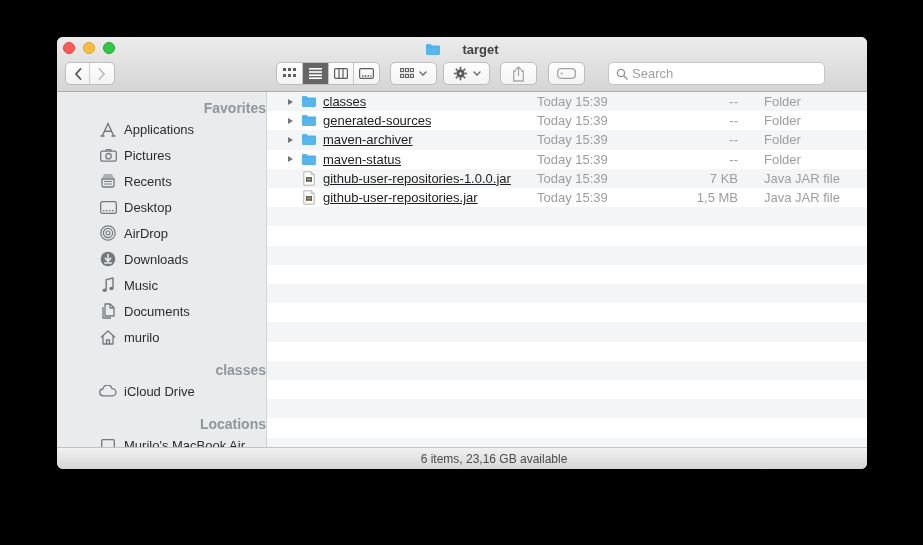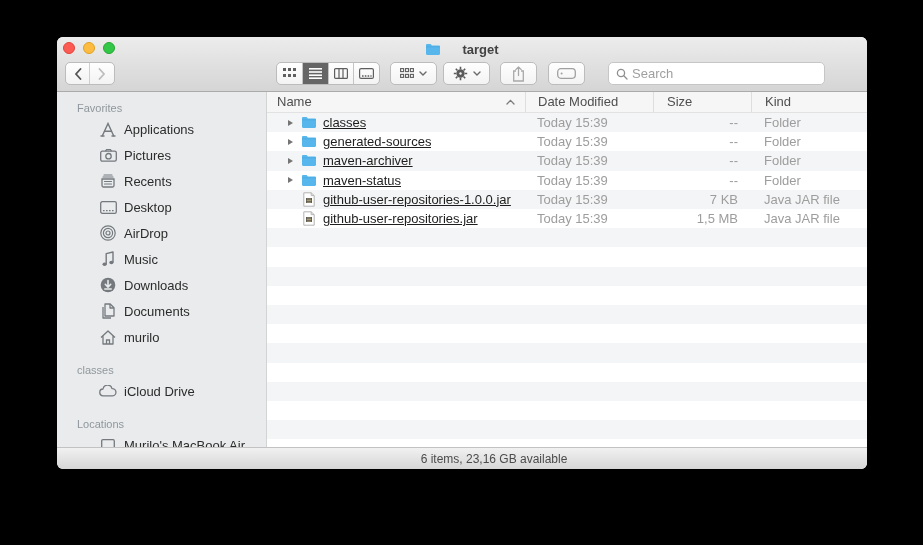--- a/index.html
+++ b/index.html
@@ -47,21 +47,21 @@
                   background:transparent; font-family:inherit; }
   .search input::placeholder { color:#9f9f9f; }
 
   
   .body { position:absolute; left:0; top:55px; width:810px; height:355px;
           display:flex; overflow:hidden; }
 
   .sidebar { width:210px; height:100%; background:#e9ebec; border-right:1px solid #d2d4d4;
              overflow:hidden; }
   .sec-h { margin:8px 0 0 20px; height:16px; line-height:16px;
-           font-size:11px; font-weight:400; color:#90979c; }
+           font-size:14px; font-weight:700; color:#90979c;text-align:right; }
   .sec-h.tight { margin-top:12px; }
   .sitem { height:26px; display:flex; align-items:center; padding-left:42px; gap:7px; }
   .sitem .lbl { font-size:13px; color:#2c2c2c; white-space:nowrap; }
   .sicon { width:18px; height:18px; flex:0 0 18px; display:flex; align-items:center; justify-content:center; }
 
   .list { flex:1; height:100%; display:flex; flex-direction:column; background:#fff; }
   .lheader { height:21px; background:#f6f6f7; border-bottom:1px solid #e2e2e2;
              display:flex; font-size:13px; color:#4e4e4e; flex:0 0 21px; }
   .lheader .hc { line-height:20px; position:relative; }
   .hc + .hc { border-left:1px solid #dedede; }
@@ -288,42 +288,42 @@
               <circle cx="8" cy="8" r="2" fill="none" stroke="#75797e" stroke-width="1.2"></circle>
               <circle cx="8" cy="8" r="4.6" fill="none" stroke="#75797e" stroke-width="1.2"></circle>
               <circle cx="8" cy="8" r="7.2" fill="none" stroke="#75797e" stroke-width="1.2"></circle>
             </svg>
         </span>
         <span class="lbl">AirDrop</span>
       </div>
 
       <div class="sitem">
         <span class="sicon">
+          <svg width="16" height="16" viewBox="0 0 16 16">
+              <circle cx="8" cy="8" r="7.3" fill="#75797e"></circle>
+              <path d="M8 3.6v6M5.3 7.3 8 10.2l2.7-2.9" stroke="#e9ebec" stroke-width="1.6" fill="none" stroke-linecap="round" stroke-linejoin="round"></path>
+              <path d="M4.8 12h6.4" stroke="#e9ebec" stroke-width="1.6" stroke-linecap="round"></path>
+            </svg>
+        </span>
+        <span class="lbl">Downloads</span>
+      </div>
+
+      <div class="sitem">
+        <span class="sicon">
           <svg width="13" height="16" viewBox="0 0 13 16">
               <path d="M4.2 13.2V2.6L11 1v10.4" fill="none" stroke="#75797e" stroke-width="1.4" stroke-linejoin="round"></path>
               <ellipse cx="2.6" cy="13.3" rx="2.1" ry="1.7" fill="#75797e"></ellipse>
               <ellipse cx="9.4" cy="11.5" rx="2.1" ry="1.7" fill="#75797e"></ellipse>
             </svg>
         </span>
         <span class="lbl">Music</span>
       </div>
 
       <div class="sitem">
         <span class="sicon">
-          <svg width="16" height="16" viewBox="0 0 16 16">
-              <circle cx="8" cy="8" r="7.3" fill="#75797e"></circle>
-              <path d="M8 3.6v6M5.3 7.3 8 10.2l2.7-2.9" stroke="#e9ebec" stroke-width="1.6" fill="none" stroke-linecap="round" stroke-linejoin="round"></path>
-              <path d="M4.8 12h6.4" stroke="#e9ebec" stroke-width="1.6" stroke-linecap="round"></path>
-            </svg>
-        </span>
-        <span class="lbl">Downloads</span>
-      </div>
-
-      <div class="sitem">
-        <span class="sicon">
           <svg width="14" height="16" viewBox="0 0 14 16">
               <path d="M4 1h5.2L13 4.8V13H4z" fill="none" stroke="#75797e" stroke-width="1.3" stroke-linejoin="round"></path>
               <path d="M9 1v4h4" fill="none" stroke="#75797e" stroke-width="1.3" stroke-linejoin="round"></path>
               <path d="M2 4v11h8" fill="none" stroke="#75797e" stroke-width="1.3" stroke-linejoin="round"></path>
             </svg>
         </span>
         <span class="lbl">Documents</span>
       </div>
 
       <div class="sitem">
@@ -354,33 +354,20 @@
           <svg width="18" height="13" viewBox="0 0 18 13">
               <rect x="2.7" y=".7" width="12.6" height="8.6" rx="1.2" fill="none" stroke="#75797e" stroke-width="1.3"></rect>
               <path d="M.5 11.5h17" stroke="#75797e" stroke-width="1.4" stroke-linecap="round"></path>
             </svg>
         </span>
         <span class="lbl">Murilo's MacBook Air</span>
       </div>
     </div>
 
     <div class="list">
-      <div class="lheader">
-        <div class="hc col-name">
-          <span>Name</span>
-          <span class="sortarrow">
-            <svg width="9" height="6" viewBox="0 0 9 6">
-                <path d="M1 5 4.5 1.4 8 5" stroke="#7c7c7c" stroke-width="1.3" fill="none" stroke-linecap="round"></path>
-              </svg>
-          </span>
-        </div>
-        <div class="hc col-date">Date Modified</div>
-        <div class="hc col-size">Size</div>
-        <div class="hc col-kind">Kind</div>
-      </div>
 
       <div class="rows">
 
         <div class="frow">
           <div class="col-name">
             <span class="tri"></span>
             <span class="ficon">
               <svg width="16" height="13" viewBox="0 0 16 13">
                   <path d="M1 2.2c0-.7.5-1.2 1.2-1.2h3.4l1.3 1.5h6.9c.7 0 1.2.5 1.2 1.2v7.1c0 .7-.5 1.2-1.2 1.2H2.2c-.7 0-1.2-.5-1.2-1.2z" fill="#57b7ed"></path>
                   <path d="M1 3.4h14v.8H1z" fill="#47a6e0"></path>

